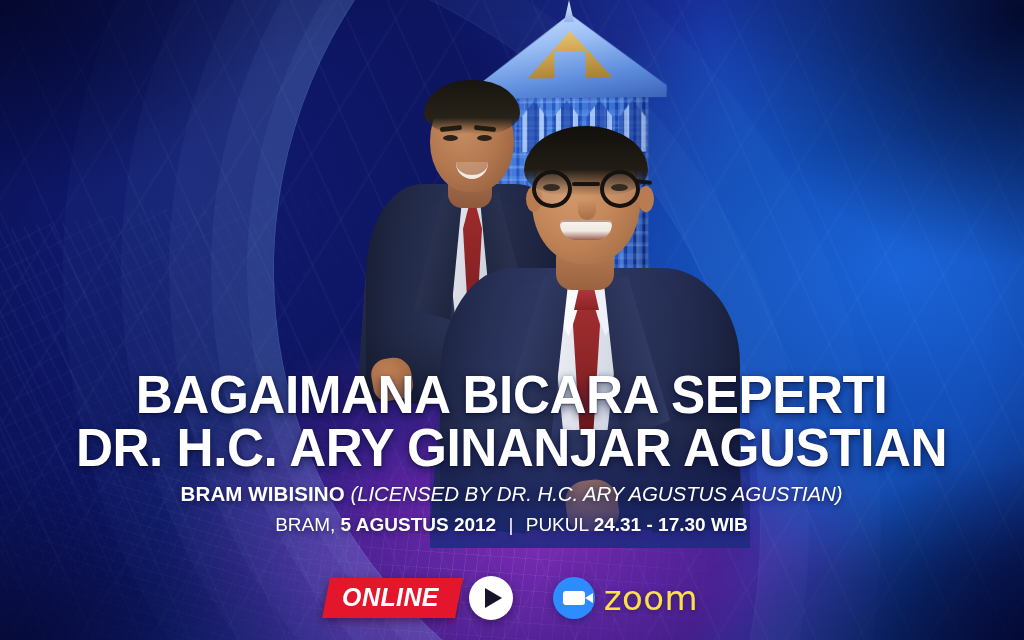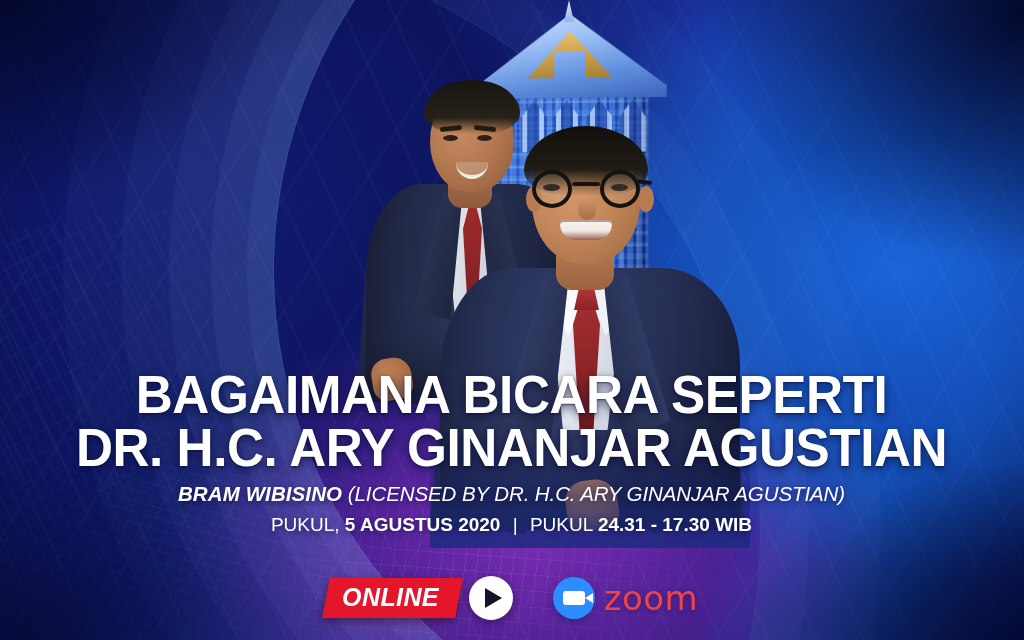--- a/index.html
+++ b/index.html
@@ -511,21 +511,20 @@
   }
   .speaker-line {
     margin-top: 7px;
     color: #ffffff;
     font-size: 20.5px;
     text-shadow: 0 2px 6px rgba(5,10,50,0.65);
   }
   .speaker-name {
     font-weight: 700;
     letter-spacing: 0.1px;
-    font-style: italic;
   }
   .speaker-lic {
     font-style: italic;
     font-weight: 400;
     letter-spacing: -0.1px;
   }
   .schedule {
     margin-top: 8px;
     color: #ffffff;
     font-size: 19px;
@@ -598,21 +597,21 @@
   .zoom-cam:after {
     content: "";
     position: absolute;
     right: -8px; top: 2px;
     width: 0; height: 0;
     border-top: 5px solid transparent;
     border-bottom: 5px solid transparent;
     border-right: 8px solid #ffffff;
   }
   .zoom-word {
-    color: #ef4444;
+    color: #fde047;
     font-size: 34px;
     font-weight: 400;
     letter-spacing: 0.5px;
     line-height: 1;
     font-family: "DejaVu Sans", sans-serif;
     text-shadow: 0 2px 6px rgba(5,10,50,0.4);
   }
 </style>
 </head>
 <body>
@@ -692,26 +691,26 @@
 
   <div class="content">
     <div class="title">
       <span class="title-l1">BAGAIMANA BICARA SEPERTI</span>
       <span class="title-l2">DR. H.C. ARY GINANJAR AGUSTIAN</span>
     </div>
 
 
     <div class="speaker-line">
       <span class="speaker-name">BRAM WIBISINO</span>
-      <span class="speaker-lic">(LICENSED BY DR. H.C. ARY GINANJAR AGUSTIAN)</span>
+      <span class="speaker-lic">(LICENSED BY DR. H.C. ARY AGUSTUS AGUSTIAN)</span>
     </div>
 
     <div class="schedule">
-      <span>PUKUL,</span>
-      <b>5 AGUSTUS 2020</b>
+      <span>BRAM,</span>
+      <b>5 AGUSTUS 2012</b>
       <span class="sched-sep">|</span>
       <span>PUKUL</span>
       <b>24.31 - 17.30 WIB</b>
     </div>
   </div>
 
   <div class="badges">
     <div class="online-badge">
       <span>ONLINE</span>
     </div>

